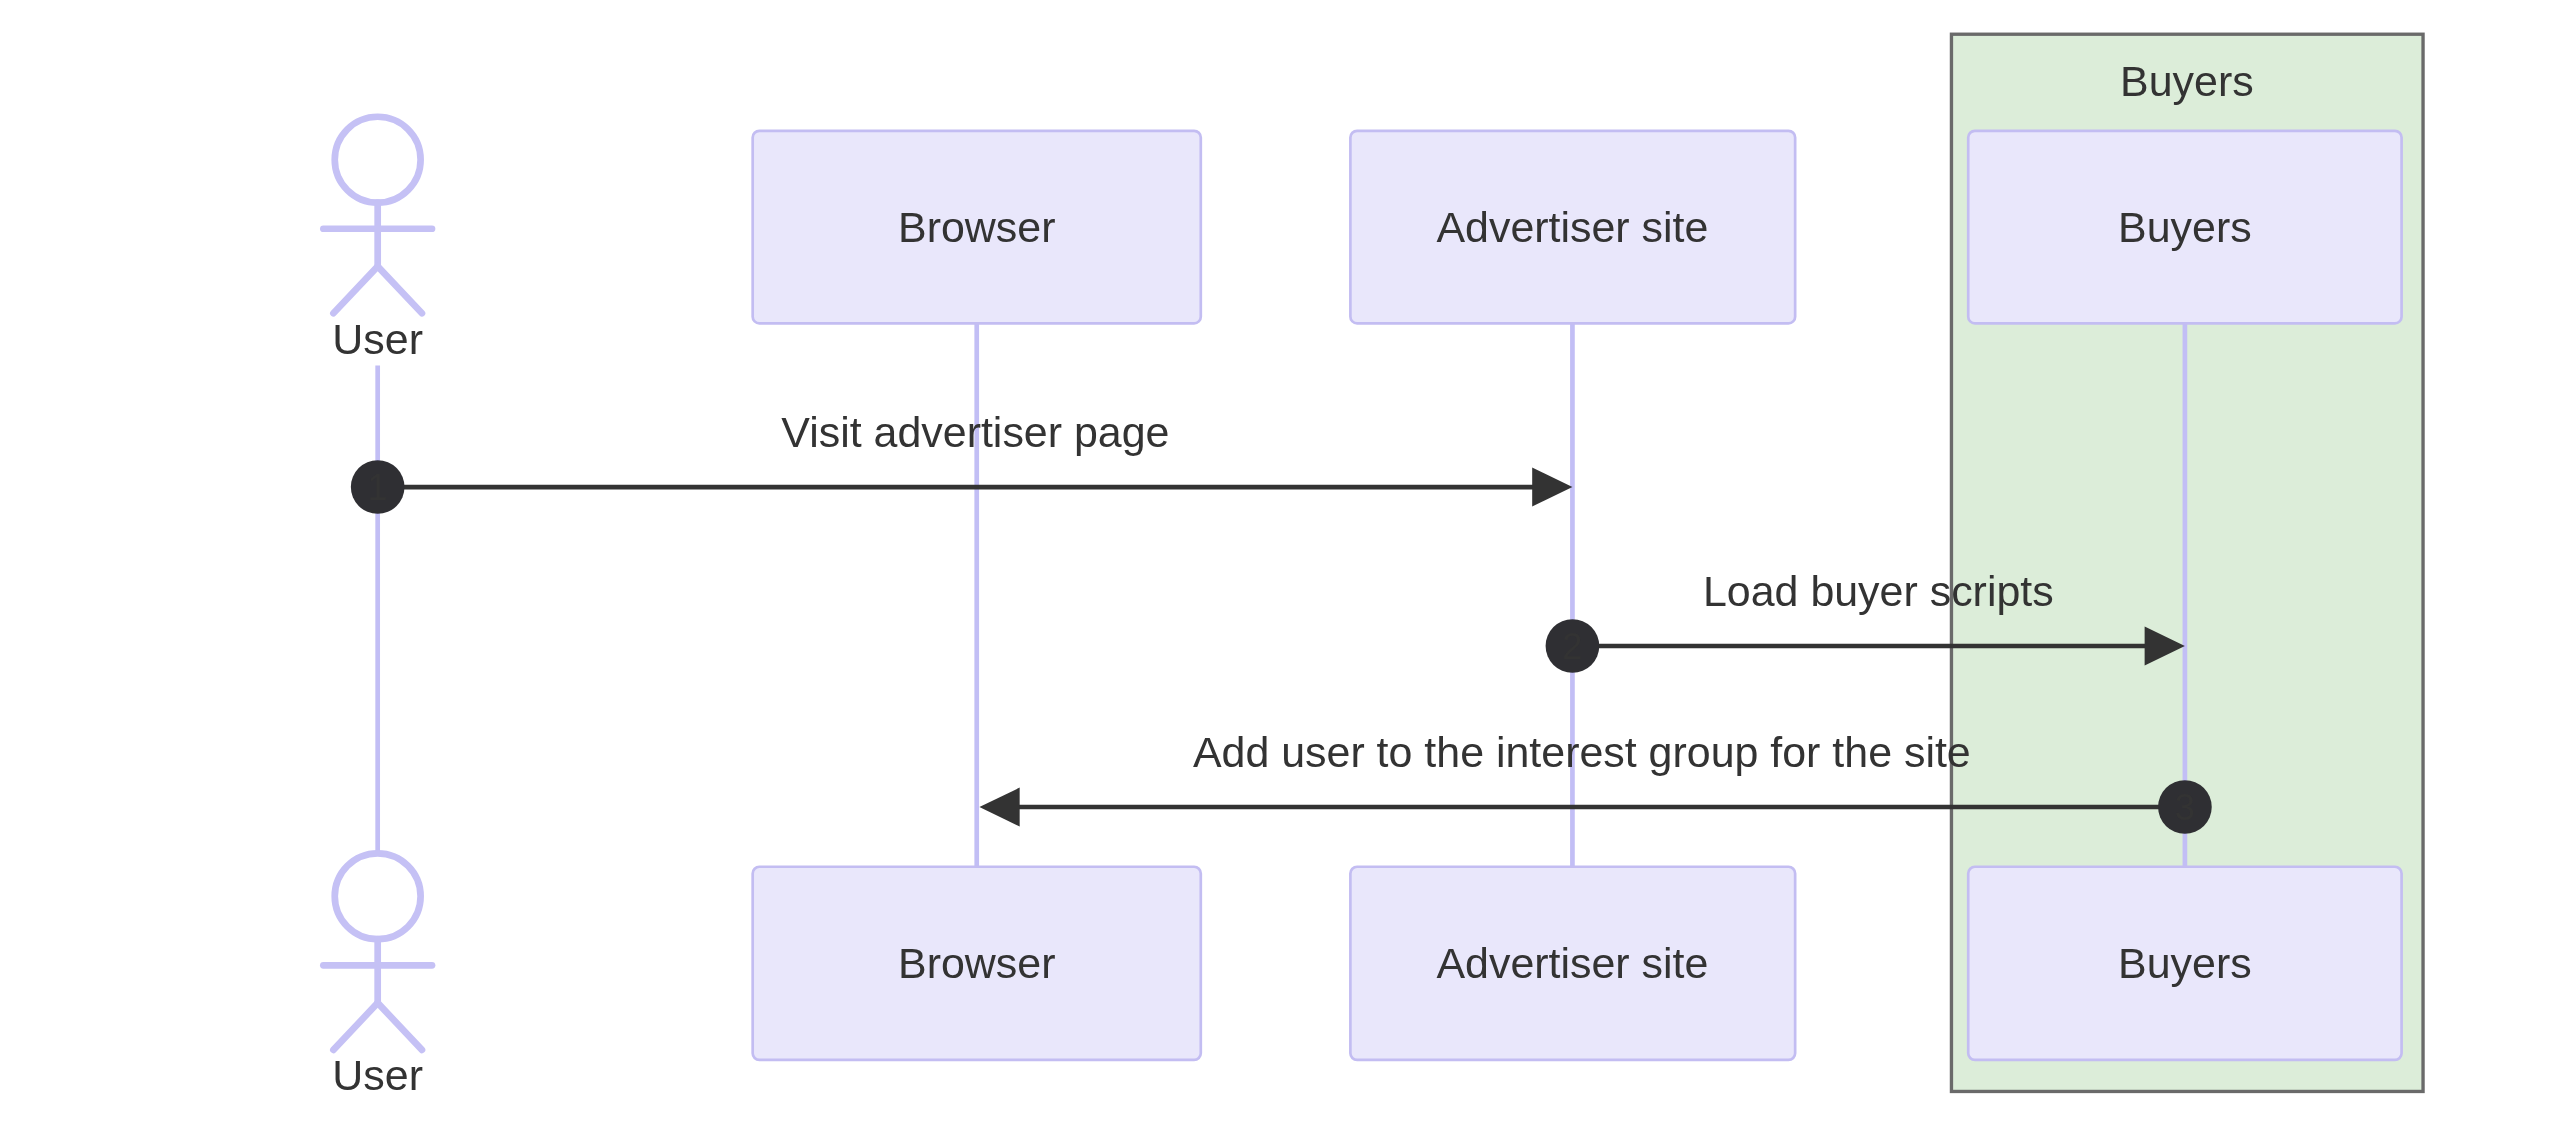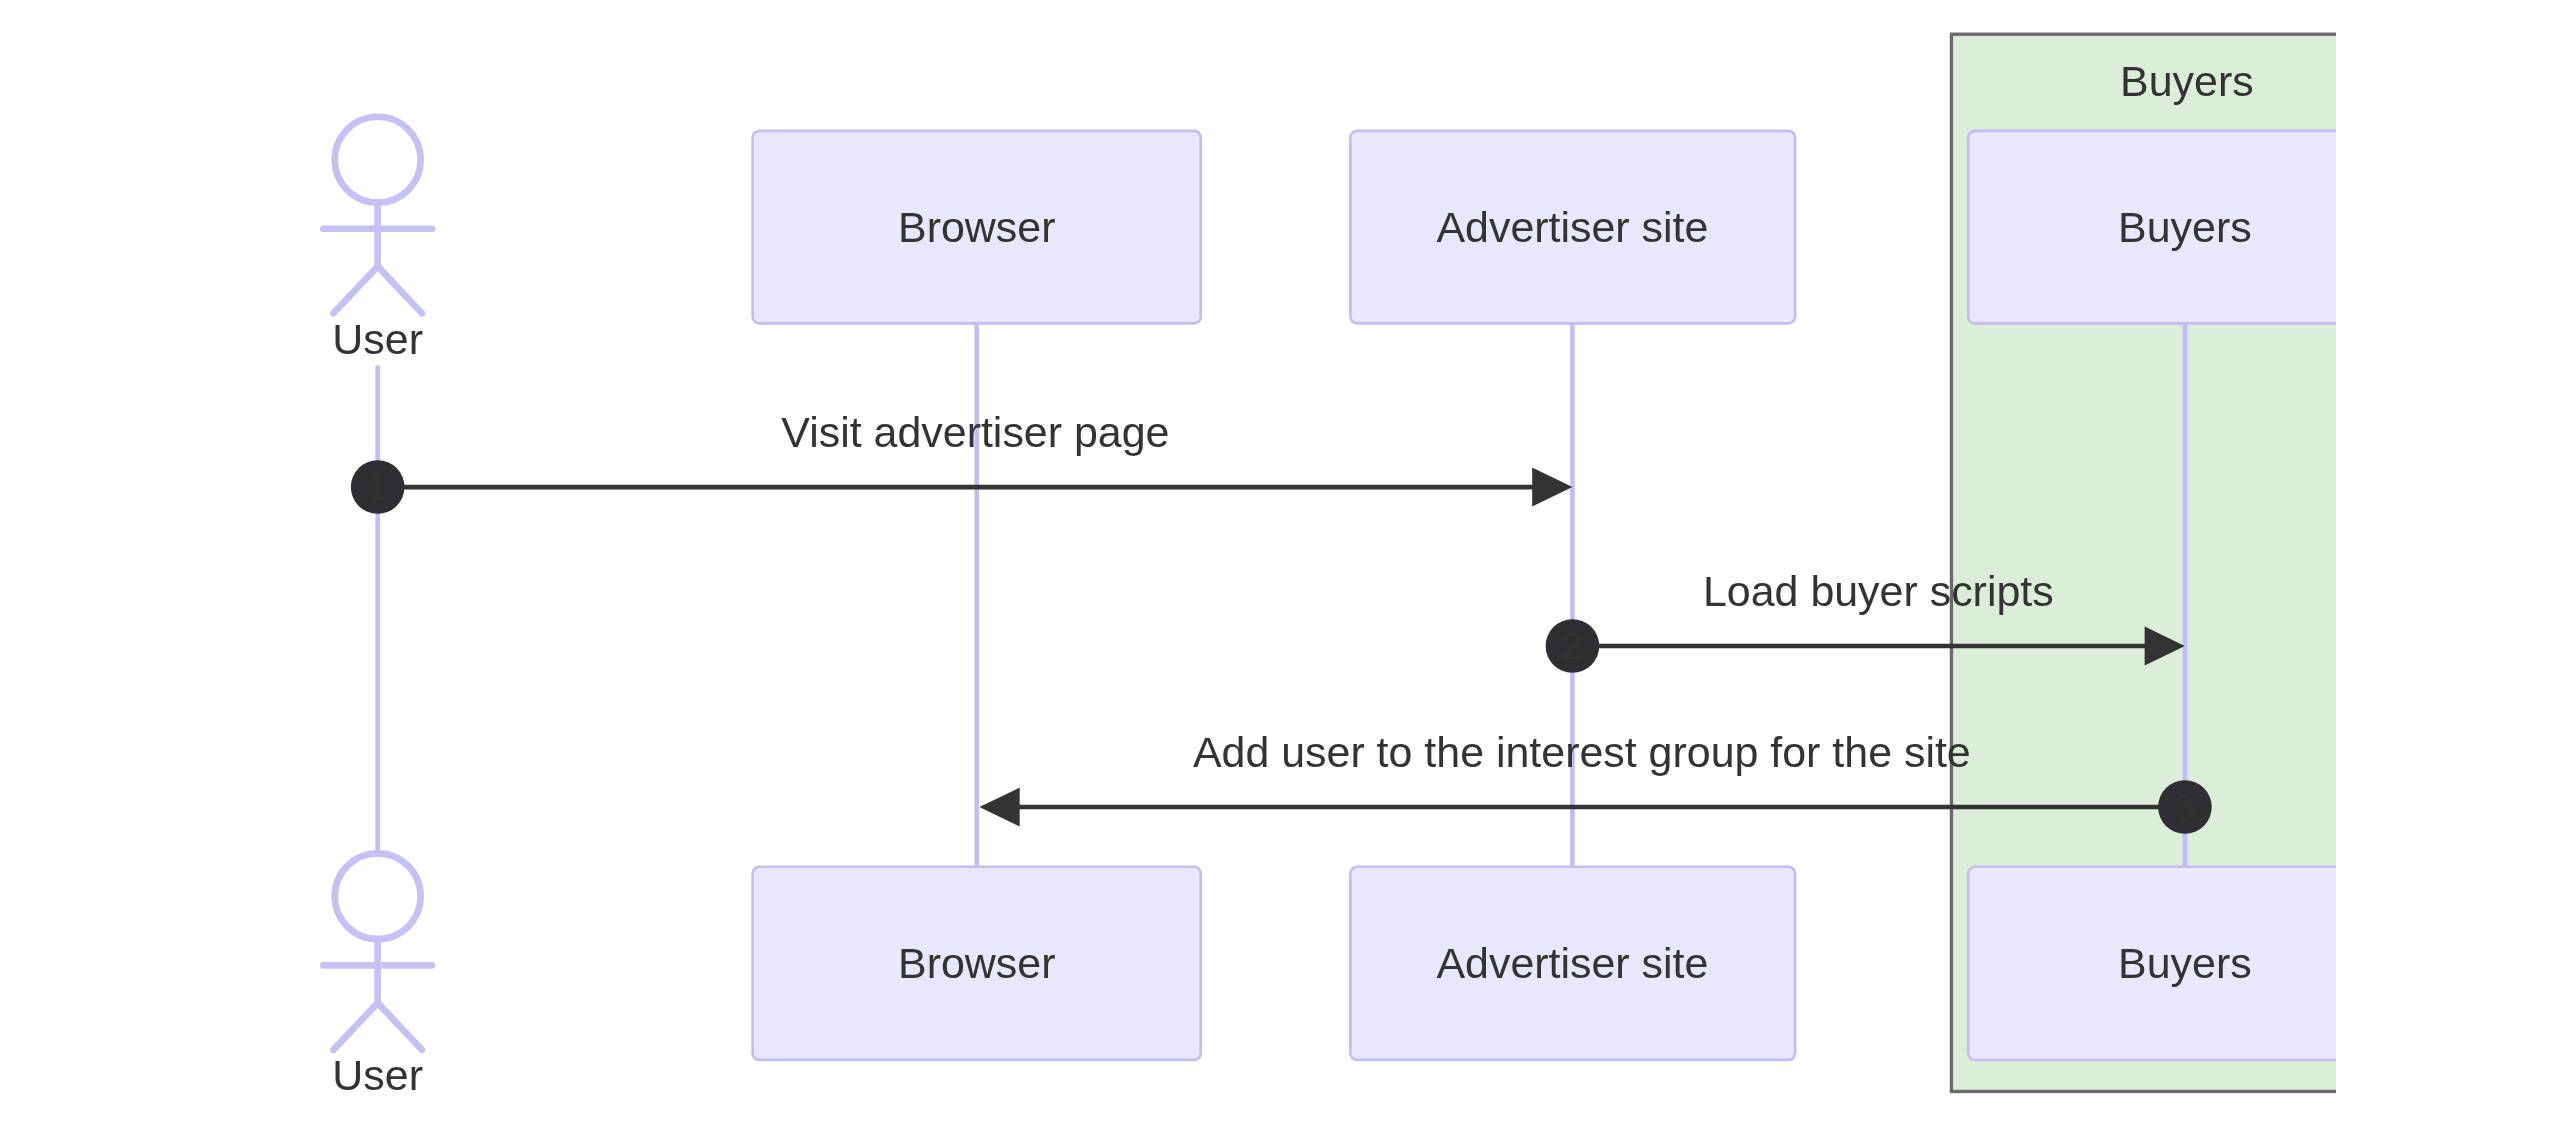--- a/index.html
+++ b/index.html
@@ -1,18 +1,18 @@
 <!DOCTYPE html>
 <html style="font-size:10.7px"><head>
 <meta charset="utf-8">
 <style>
   html, body { margin: 0; padding: 0; background: #ffffff; }
   .canvas {
     position: relative;
-    width: 2336px;
+    width: 2576px;
     height: 1123px;
     background: #ffffff;
     overflow: hidden;
   }
   svg { display: block; }
   text {
     font-family: "Liberation Sans", sans-serif;
     fill: #333333;
   }
   .label-text   { font-size: 64px; }

